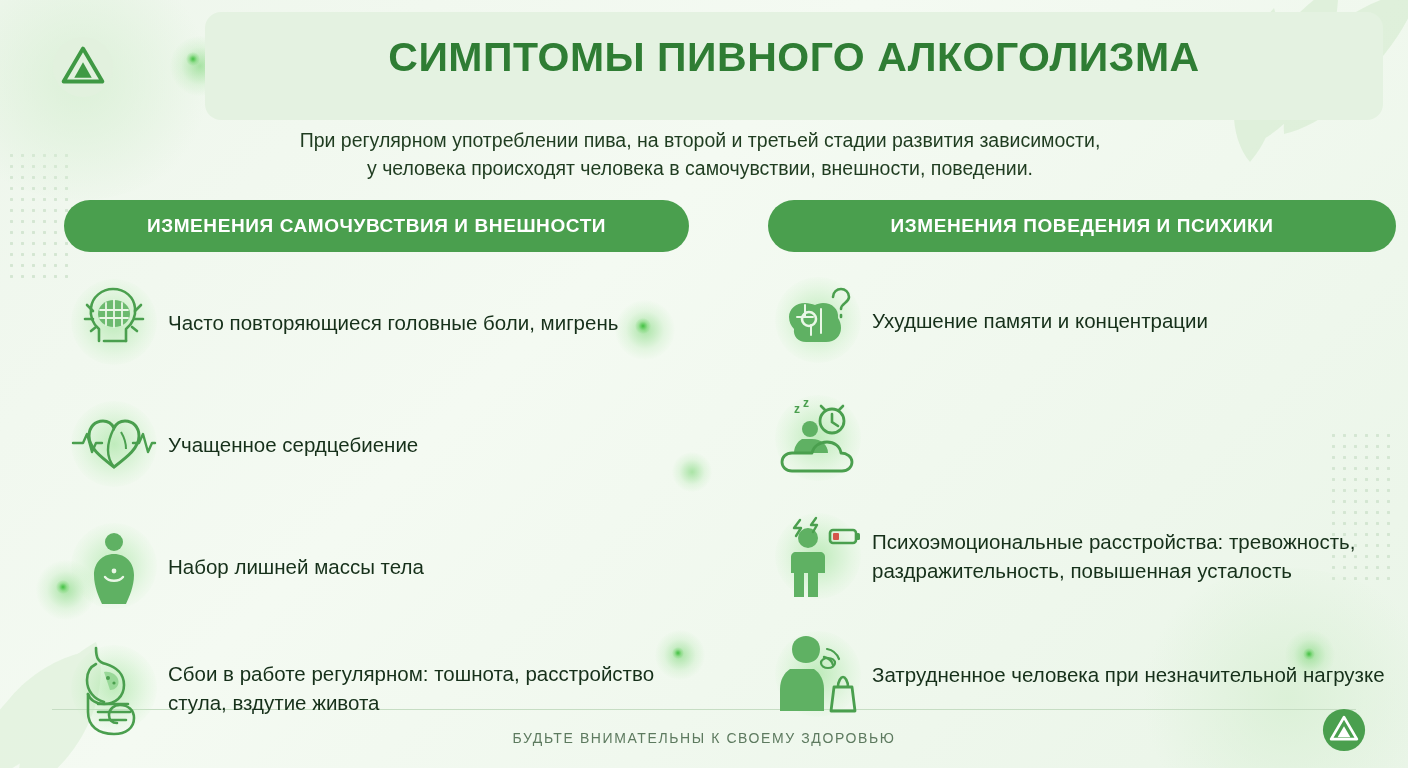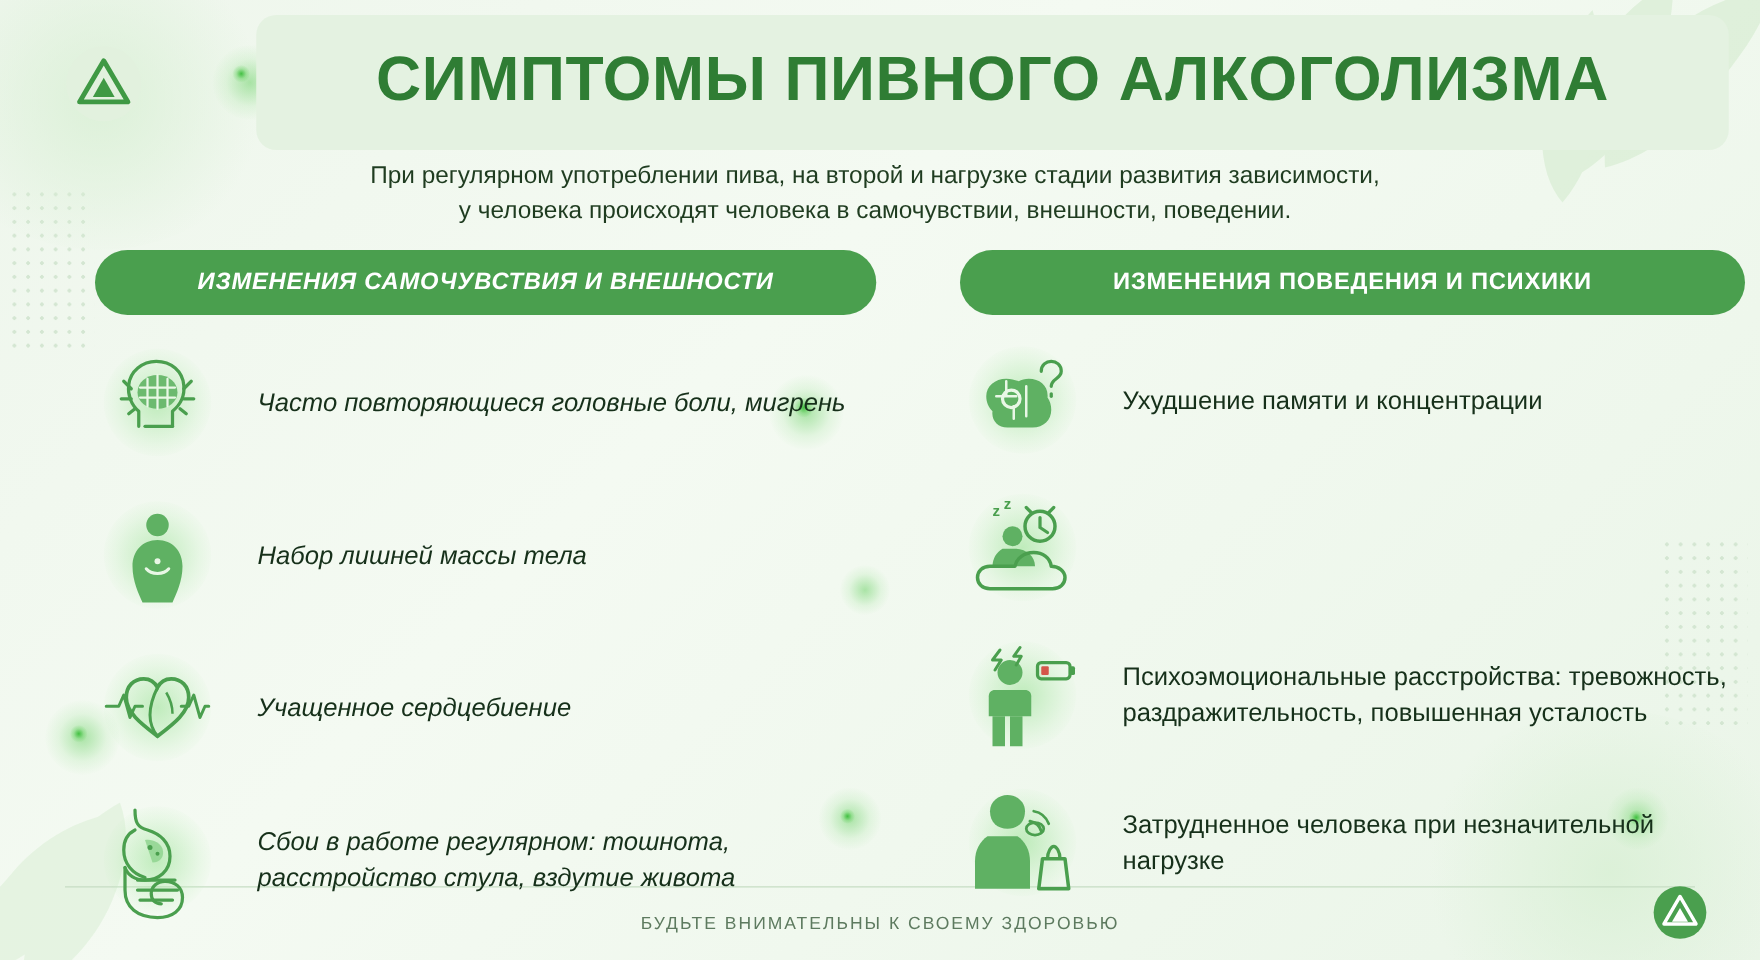--- a/index.html
+++ b/index.html
@@ -57,21 +57,21 @@
     left: 205px; top: 12px;
     width: 1178px; height: 108px;
     background: #e4f2e1;
     border-radius: 16px;
   }
   .title {
     position: absolute;
     left: 205px; top: 34px;
     width: 1178px;
     text-align: center;
-    font-size: 50px;
+    font-size: 41px;
     font-weight: 700;
     letter-spacing: .5px;
     color: #2f7d34;
     text-transform: uppercase;
     z-index: 4;
   }
   .subtitle {
     position: absolute;
     left: 150px; top: 126px;
     width: 1100px;
@@ -92,21 +92,21 @@
   }
   .logo-footer {
     position: absolute;
     right: 42px; bottom: 16px;
     width: 44px; height: 44px;
     z-index: 5;
   }
 
   
   .col { position: absolute; top: 200px; z-index: 3; }
-  .col-left { left: 76px; width: 640px; font-style: italic; }
+  .col-left { left: 64px; width: 640px; }
   .col-right { left: 768px; width: 640px; }
 
   .col-head {
     height: 52px;
     border-radius: 26px;
     background: #4a9f4e;
     color: #ffffff;
     display: flex;
     align-items: center;
     justify-content: center;
@@ -116,21 +116,21 @@
     text-transform: uppercase;
     padding: 0 22px;
   }
   .col-left .col-head { width: 625px; }
   .col-right .col-head { width: 628px; }
 
   .items { margin-top: 18px; }
   .item {
     display: flex;
     align-items: center;
-    gap: 30px;
+    gap: 4px;
     margin-bottom: 18px;
   }
   .item-icon {
     flex: 0 0 100px;
     width: 100px; height: 100px;
     display: flex;
     align-items: center;
     justify-content: center;
     position: relative;
   }
@@ -206,21 +206,21 @@
 
   <svg class="logo" viewBox="0 0 64 64">
     <circle cx="32" cy="32" r="31" fill="#e2f1de"></circle>
     <path d="M32 13 L52 47 H12 Z" fill="none" stroke="#3f9944" stroke-width="4" stroke-linejoin="round"></path>
     <path d="M32 27 L41 43 H23 Z" fill="#3f9944"></path>
   </svg>
 
   <div class="head-card"></div>
   <div class="title">СИМПТОМЫ ПИВНОГО АЛКОГОЛИЗМА</div>
   <div class="subtitle">
-    <span>При регулярном употреблении пива, на второй и нагрузке стадии развития зависимости,</span>
+    <span>При регулярном употреблении пива, на второй и третьей стадии развития зависимости,</span>
     <span>у человека происходят человека в самочувствии, внешности, поведении.</span>
   </div>
 
   <div class="col col-left">
     <div class="col-head">ИЗМЕНЕНИЯ САМОЧУВСТВИЯ И ВНЕШНОСТИ</div>
     <div class="items">
 
       <div class="item">
         <div class="item-icon">
           <div class="icon-halo"></div>
@@ -238,42 +238,42 @@
               <path d="M33 22 v22 M41 19 v27 M49 22 v22 M27 29 h28 M27 37 h28"></path>
             </g>
           </svg>
         </div>
         <div class="item-text">Часто повторяющиеся головные боли, мигрень</div>
       </div>
 
       <div class="item">
         <div class="item-icon">
           <div class="icon-halo"></div>
-          <svg width="82" height="82" viewBox="0 0 82 82">
-            <circle cx="41" cy="17" r="9" fill="#5fb163"></circle>
-            <path d="M41 29c-12 0-20 9-20 21 0 12 5 22 8 29h24c3-7 8-17 8-29 0-12-8-21-20-21z" fill="#5fb163"></path>
-            <path d="M32 52c4 5 14 5 18 0" fill="none" stroke="#e9f7e6" stroke-width="2.4" stroke-linecap="round"></path>
-            <circle cx="41" cy="46" r="2.4" fill="#e9f7e6"></circle>
-          </svg>
-        </div>
-        <div class="item-text">Набор лишней массы тела</div>
-      </div>
-
-      <div class="item">
-        <div class="item-icon">
-          <div class="icon-halo"></div>
           <svg width="86" height="82" viewBox="0 0 86 82">
             <path d="M43 64C30 54 18 45 18 33c0-9 6-15 14-15 5 0 9 3 11 7 2-4 6-7 11-7 8 0 14 6 14 15 0 12-12 21-25 31z" fill="none" stroke="#4a9f4e" stroke-width="3"></path>
             <path d="M43 25c-3 6-6 14-6 22 0 6 2 12 6 17" fill="none" stroke="#4a9f4e" stroke-width="2.4"></path>
             <path d="M50 29c3 5 5 11 5 17" fill="none" stroke="#4a9f4e" stroke-width="2"></path>
             <path d="M2 40 h10 l4 -9 5 18 4 -9 h6" fill="none" stroke="#4a9f4e" stroke-width="2.4" stroke-linecap="round" stroke-linejoin="round"></path>
             <path d="M62 40 h6 l4 -9 5 18 4 -9 h3" fill="none" stroke="#4a9f4e" stroke-width="2.4" stroke-linecap="round" stroke-linejoin="round"></path>
           </svg>
         </div>
         <div class="item-text">Учащенное сердцебиение</div>
+      </div>
+
+      <div class="item">
+        <div class="item-icon">
+          <div class="icon-halo"></div>
+          <svg width="82" height="82" viewBox="0 0 82 82">
+            <circle cx="41" cy="17" r="9" fill="#5fb163"></circle>
+            <path d="M41 29c-12 0-20 9-20 21 0 12 5 22 8 29h24c3-7 8-17 8-29 0-12-8-21-20-21z" fill="#5fb163"></path>
+            <path d="M32 52c4 5 14 5 18 0" fill="none" stroke="#e9f7e6" stroke-width="2.4" stroke-linecap="round"></path>
+            <circle cx="41" cy="46" r="2.4" fill="#e9f7e6"></circle>
+          </svg>
+        </div>
+        <div class="item-text">Набор лишней массы тела</div>
       </div>
 
       <div class="item">
         <div class="item-icon">
           <div class="icon-halo"></div>
           <svg width="92" height="100" viewBox="0 0 92 100">
             <g fill="none" stroke="#4a9f4e" stroke-width="2.6" stroke-linecap="round" stroke-linejoin="round">
               <path d="M28 10c0 10 2 14 10 16 10 3 18 10 18 21 0 12-9 19-20 19-8 0-14-4-16-10"></path>
               <path d="M28 26c-6 3-9 9-9 16 0 11 7 19 17 22"></path>
               <path d="M20 56v18c0 14 10 22 26 22 12 0 20-6 20-16 0-8-6-13-14-13-6 0-11 4-11 10 0 5 3 8 8 8"></path>

